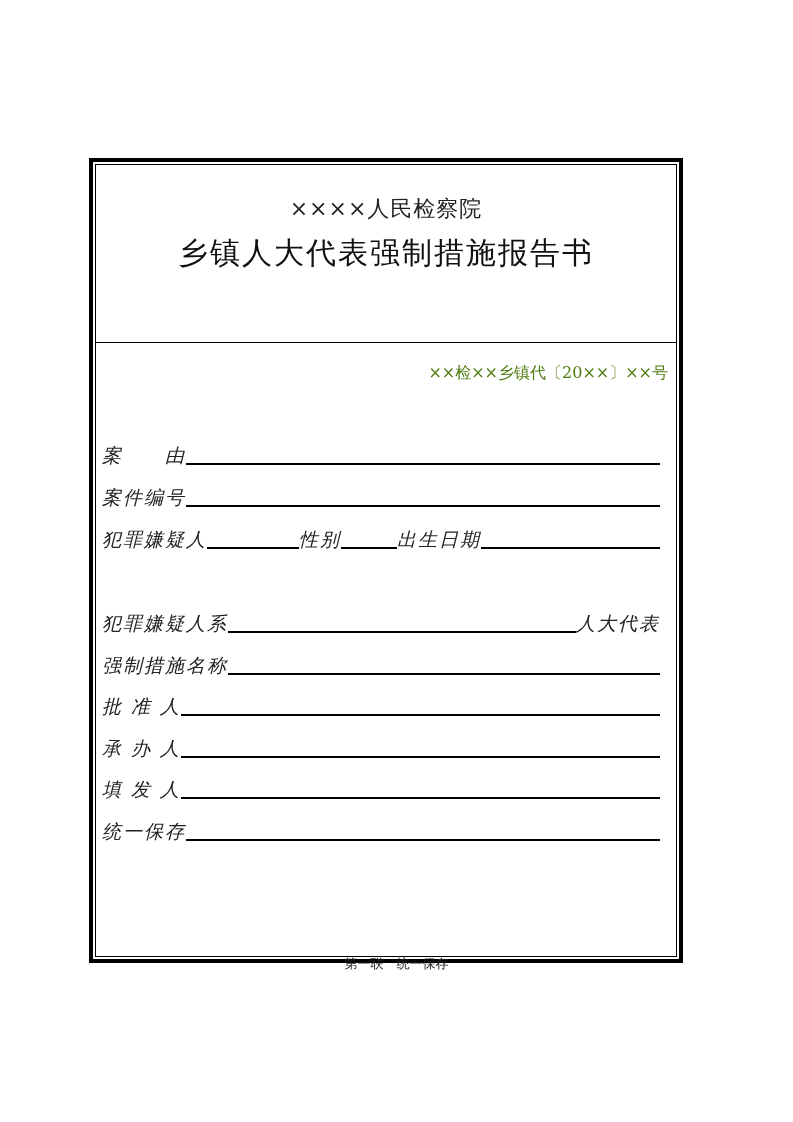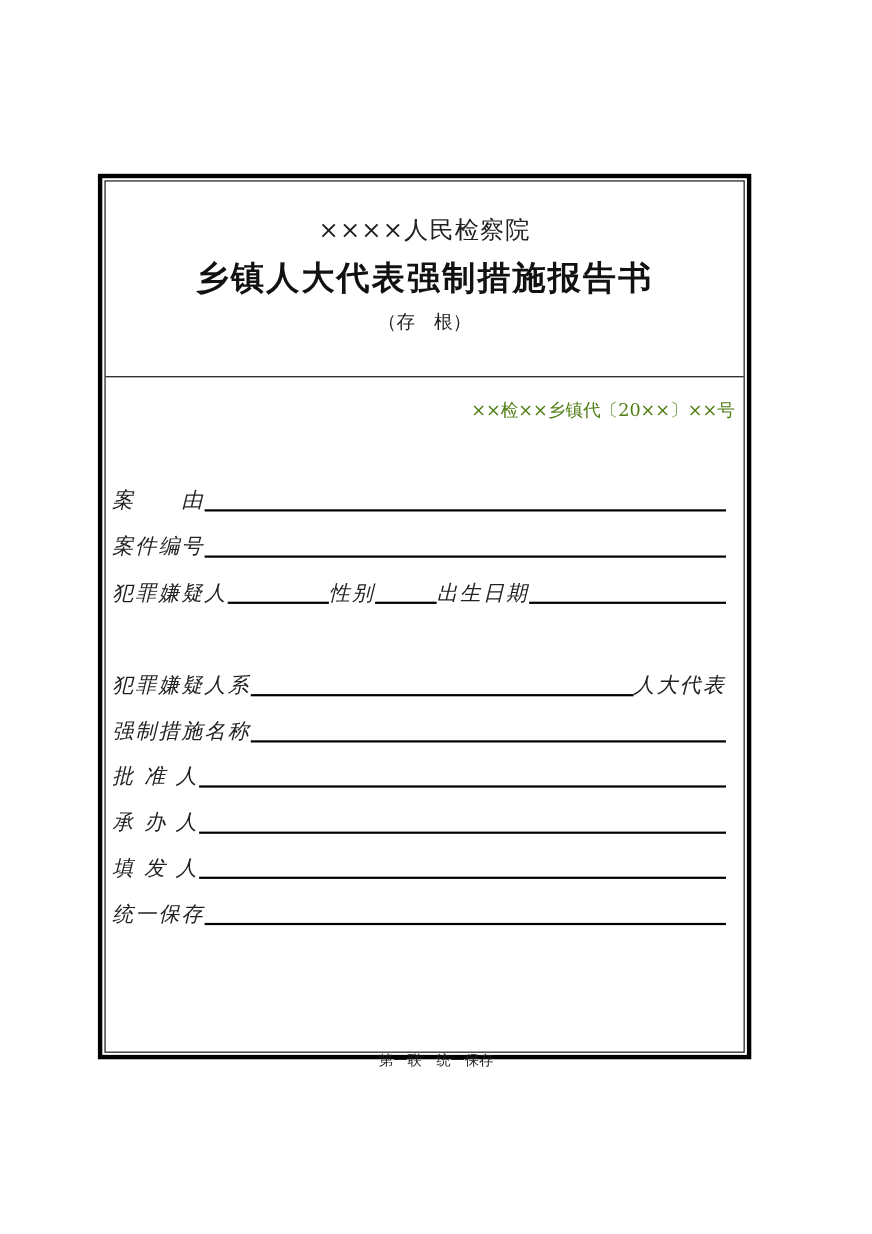--- a/index.html
+++ b/index.html
@@ -1,38 +1,37 @@
 <!DOCTYPE html>
 <html><head>
 <meta charset="utf-8">
 <style>
   html, body { margin:0; padding:0; background:#fff; }
   body { width:793px; height:1122px; position:relative; font-family:"DejaVu Serif", serif; color:#111; }
   .frame-outer { position:absolute; left:89px; top:140px; width:594px; height:805px; box-sizing:border-box; border:4px solid #000;margin-top:18px; }
   .frame-inner { position:absolute; left:2px; top:2px; right:2px; bottom:2px; border:1px solid #000; }
   .header { position:absolute; left:0; right:0; top:0; height:177px; border-bottom:1px solid #000; text-align:center; }
   .org { position:absolute; left:0; right:0; top:29px; font-size:22px; letter-spacing:1px; color:#222; }
-  .title { position:absolute; left:0; right:0; top:68px; font-size:30px; font-weight:bold; font-family:"DejaVu Sans", sans-serif; letter-spacing:2px; }
+  .title { position:absolute; left:0; right:0; top:68px; font-size:30px; font-weight:normal; font-family:"DejaVu Sans", sans-serif; letter-spacing:2px; }
   .sub { position:absolute; left:0; right:0; top:116px; font-size:17px; color:#222; }
   .docno { position:absolute; right:8px; top:198px; font-size:16px; color:#4d7c0f; }
   .row { position:absolute; left:6px; right:16px; height:26px; display:flex; align-items:flex-end; font-size:19px; color:#222; letter-spacing:2px;font-style:italic; }
   .lbl { white-space:nowrap; line-height:24px; }
   .line { border-bottom:2px solid #000; height:22px; margin-bottom:2px; }
   .grow { flex:1; }
   .footer { position:absolute; left:0; right:0; top:955px; text-align:center; font-size:13px; color:#222; }
 </style>
 </head>
 <body>
 
 <div class="frame-outer">
   <div class="frame-inner">
     <div class="header">
       <div class="org">××××人民检察院</div>
       <div class="title">乡镇人大代表强制措施报告书</div>
-      <div class="sub">（存　根）</div>
     </div>
 
     <div class="docno">××检××乡镇代〔20××〕××号</div>
 
     <div class="row" style="top:276px">
       <span class="lbl">案　　由</span>
       <span class="line grow"></span>
     </div>
     <div class="row" style="top:318px">
       <span class="lbl">案件编号</span>

